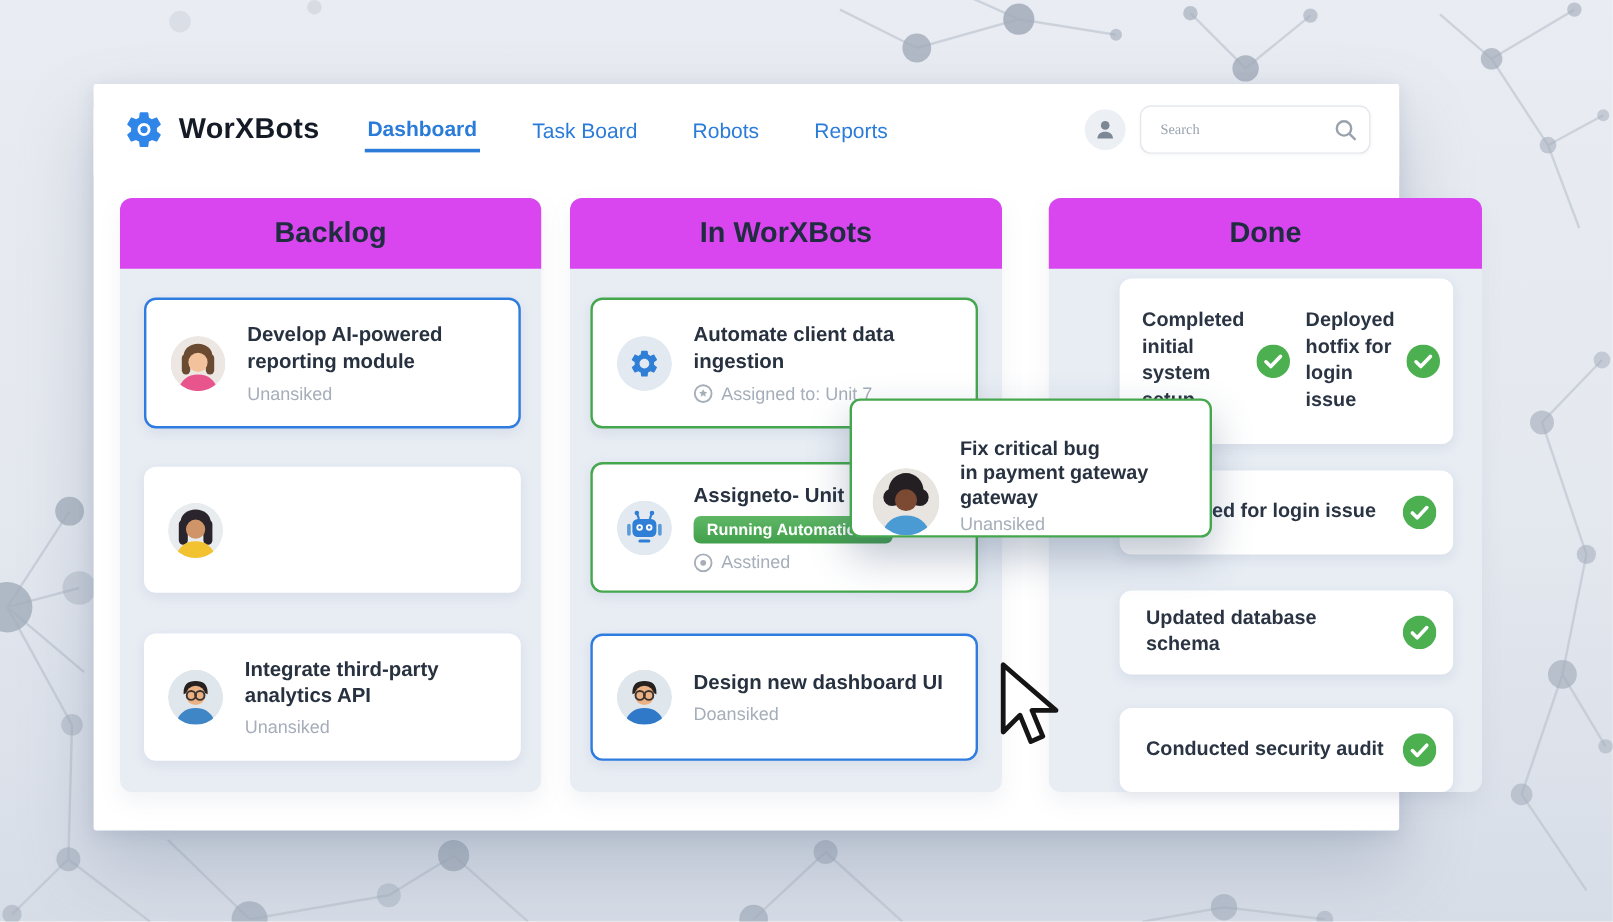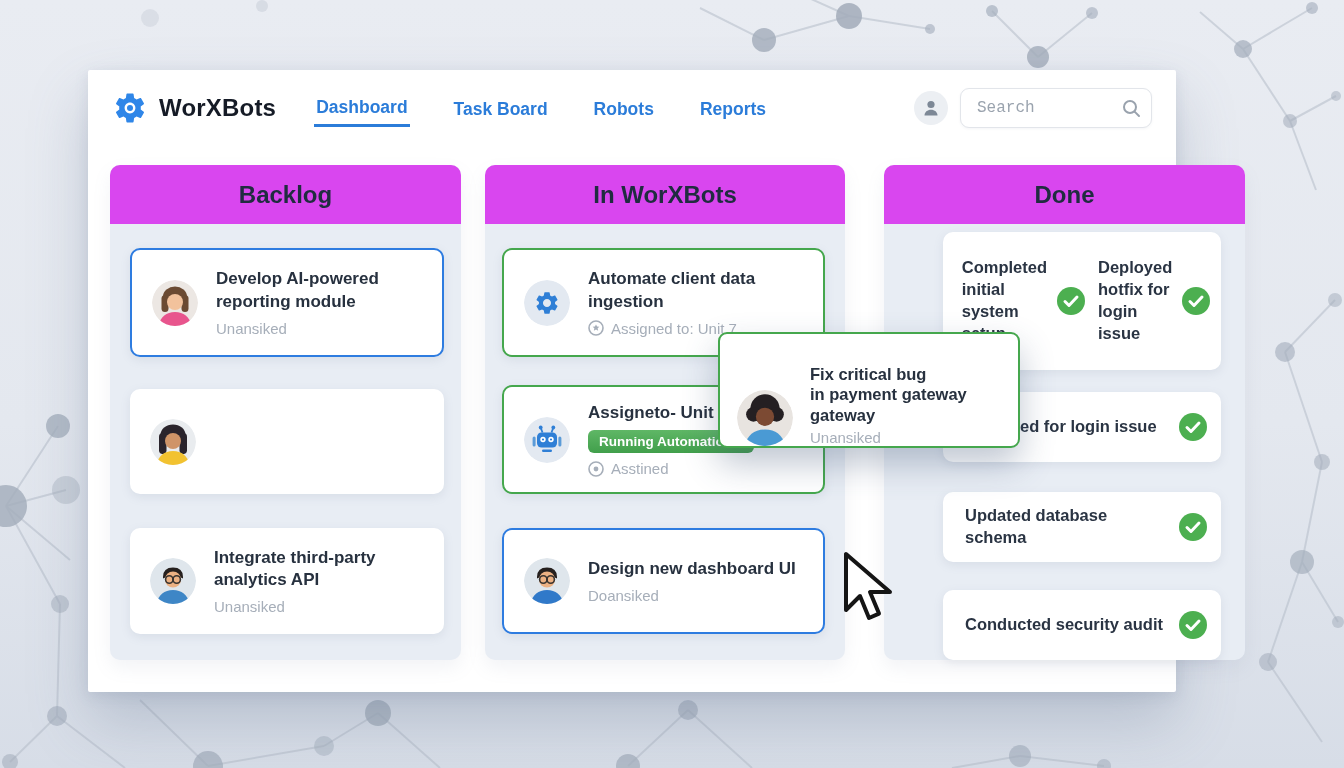--- a/index.html
+++ b/index.html
@@ -8,38 +8,37 @@
     font-family:"Liberation Sans",sans-serif;
     background:linear-gradient(180deg,#e9ecf2 0%,#e4e8ef 55%,#d7dde7 100%);
   }
   .bg-net{position:absolute;left:0;top:0;width:1344px;height:768px;z-index:0}
 
   
   .window{
     position:absolute;left:78px;top:70px;width:1088px;height:622px;z-index:1;
     background:#ffffff;border-radius:2px;
     box-shadow:0 30px 60px rgba(95,110,140,.28), 0 4px 14px rgba(95,110,140,.15);
-    margin-left:10px;
   }
 
   
   .hdr{position:absolute;left:0;top:0;width:100%;height:76px;display:flex;align-items:center;
        padding:0 24px;box-sizing:border-box;border-radius:22px 22px 0 0;background:#fff;}
   .logo{display:flex;align-items:center;gap:11px}
   .logo-name{font-size:24px;font-weight:700;color:#151b26;letter-spacing:.2px}
   .nav{display:flex;gap:42px;margin-left:38px;align-items:center}
-  .nav-item{font-size:17.5px;font-weight:700;color:#2b7cd9;cursor:pointer;padding:8px 2px 6px}
+  .nav-item{font-size:17.5px;font-weight:400;color:#2b7cd9;cursor:pointer;padding:8px 2px 6px}
   .nav-item.active{border-bottom:3px solid #2b7cd9;font-weight:700}
   .hdr-right{margin-left:auto;display:flex;align-items:center;gap:12px}
   .user-chip{width:34px;height:34px;border-radius:50%;background:#eceff3;display:flex;
              align-items:center;justify-content:center}
   .search{width:166px;height:38px;border:1px solid #e2e5ea;border-radius:9px;background:#fff;
           display:flex;align-items:center;padding:0 10px 0 14px;box-shadow:0 1px 3px rgba(40,60,90,.05)}
-  .search input{border:0;outline:0;flex:1;min-width:0;font-size:16px;color:#424a55;background:transparent;
-                font-family:Liberation Mono, monospace}
+  .search input{border:0;outline:0;flex:1;min-width:0;font-size:12px;color:#424a55;background:transparent;
+                font-family:Liberation Serif, serif}
   .search input::placeholder{color:#9aa3ae}
 
   
   .col{position:absolute;top:95px;height:495px;background:#e8edf4;border-radius:10px;
        box-shadow:0 8px 18px rgba(125,140,165,.10)}
   .col-hd{height:59px;background:#d946ef;border-radius:10px 10px 0 0;display:flex;
           align-items:center;justify-content:center;font-size:24px;font-weight:700;color:#202c40}
   .col-backlog{left:22px;width:351px}
   .col-progress{left:397px;width:360px}
   .col-done{left:796px;width:361px}

